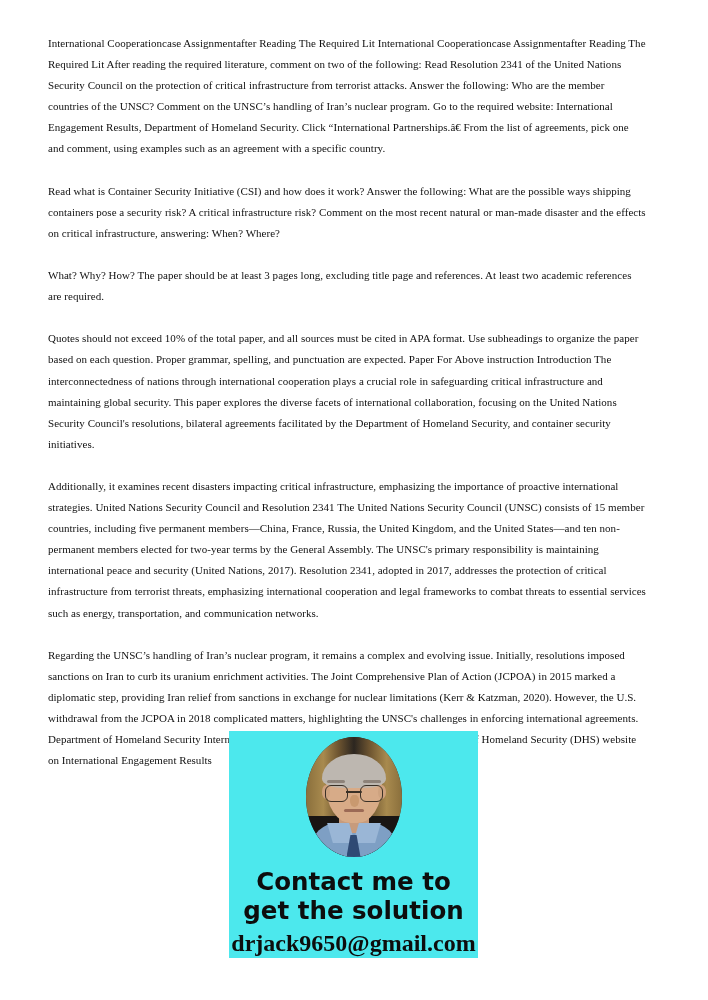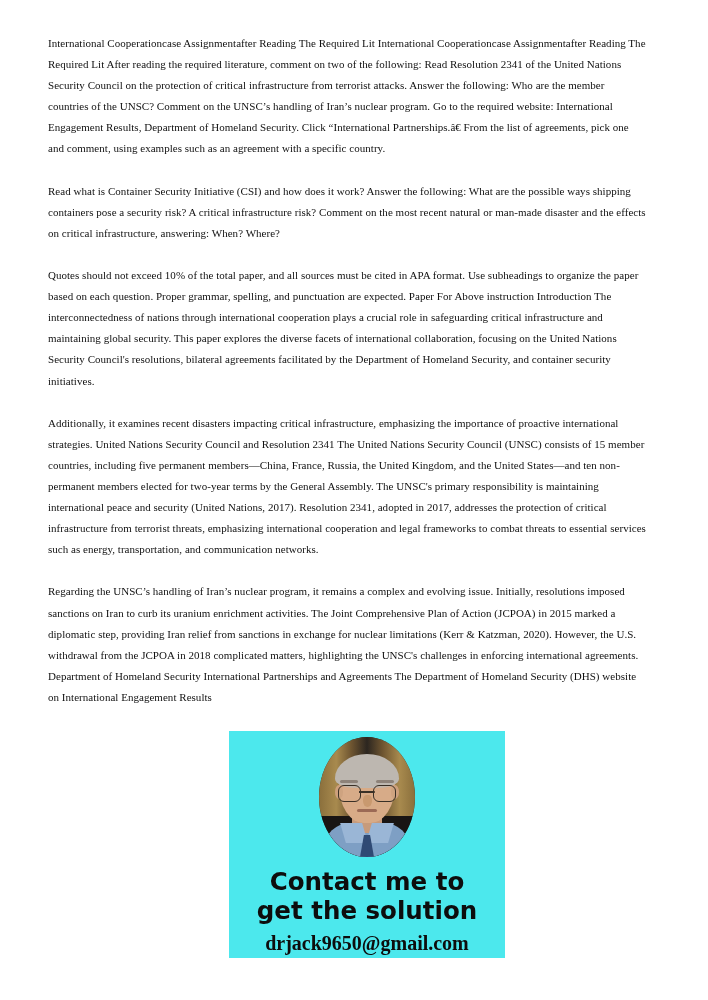--- a/index.html
+++ b/index.html
@@ -41,21 +41,21 @@
     word-spacing: 0px;
     letter-spacing: 0.03px;
   }
   .para:last-child { margin-bottom: 0; }
 
   
   #contact-overlay {
     position: absolute;
     left: 229px;
     top: 731px;
-    width: 276px;
+    width: 249px;
     height: 227px;
     background: #4ce8ed;
     z-index: 50;
     display: flex;
     flex-direction: column;
     align-items: center;
     overflow: hidden;
   }
 
   #avatar {
@@ -151,36 +151,37 @@
     font-size: 24.5px;
     line-height: 29px;
     color: #0d0d0d;
     text-align: center;
     white-space: nowrap;
   }
   #overlay-line1 { margin-top: 10px; }
   #overlay-email {
     font-family: "Liberation Serif", "DejaVu Serif", serif;
     font-weight: bold;
-    font-size: 20px;
+    font-size: 24px;
     line-height: 27px;
     color: #0d0d0d;
     text-align: center;
     white-space: nowrap;
     margin-top: 5px;
   }
 </style>
 </head>
 <body>
 
 <div id="doc-page">
 
   <div id="doc-body">
     <p class="para">International Cooperationcase Assignmentafter Reading The Required Lit International Cooperationcase Assignmentafter Reading The Required Lit After reading the required literature, comment on two of the following: Read Resolution 2341 of the United Nations Security Council on the protection of critical infrastructure from terrorist attacks. Answer the following: Who are the member countries of the UNSC? Comment on the UNSC’s handling of Iran’s nuclear program. Go to the required website: International Engagement Results, Department of Homeland Security. Click “International Partnerships.â€ From the list of agreements, pick one and comment, using examples such as an agreement with a specific country.</p>
     <p class="para">Read what is Container Security Initiative (CSI) and how does it work? Answer the following: What are the possible ways shipping containers pose a security risk? A critical infrastructure risk? Comment on the most recent natural or man-made disaster and the effects on critical infrastructure, answering: When? Where?</p>
+    <p class="para">What? Why? How? The paper should be at least 3 pages long, excluding title page and references. At least two academic references are required.</p>
     <p class="para">Quotes should not exceed 10% of the total paper, and all sources must be cited in APA format. Use subheadings to organize the paper based on each question. Proper grammar, spelling, and punctuation are expected. Paper For Above instruction Introduction The interconnectedness of nations through international cooperation plays a crucial role in safeguarding critical infrastructure and maintaining global security. This paper explores the diverse facets of international collaboration, focusing on the United Nations Security Council's resolutions, bilateral agreements facilitated by the Department of Homeland Security, and container security initiatives.</p>
     <p class="para">Additionally, it examines recent disasters impacting critical infrastructure, emphasizing the importance of proactive international strategies. United Nations Security Council and Resolution 2341 The United Nations Security Council (UNSC) consists of 15 member countries, including five permanent members—China, France, Russia, the United Kingdom, and the United States—and ten non-permanent members elected for two-year terms by the General Assembly. The UNSC's primary responsibility is maintaining international peace and security (United Nations, 2017). Resolution 2341, adopted in 2017, addresses the protection of critical infrastructure from terrorist threats, emphasizing international cooperation and legal frameworks to combat threats to essential services such as energy, transportation, and communication networks.</p>
     <p class="para">Regarding the UNSC’s handling of Iran’s nuclear program, it remains a complex and evolving issue. Initially, resolutions imposed sanctions on Iran to curb its uranium enrichment activities. The Joint Comprehensive Plan of Action (JCPOA) in 2015 marked a diplomatic step, providing Iran relief from sanctions in exchange for nuclear limitations (Kerr &amp; Katzman, 2020). However, the U.S. withdrawal from the JCPOA in 2018 complicated matters, highlighting the UNSC's challenges in enforcing international agreements. Department of Homeland Security International Partnerships and Agreements The Department of Homeland Security (DHS) website on International Engagement Results</p>
   </div>
 
   <div id="contact-overlay">
 
     <div id="avatar">
       <div class="av-wall"></div>
       <div class="av-desk"></div>

